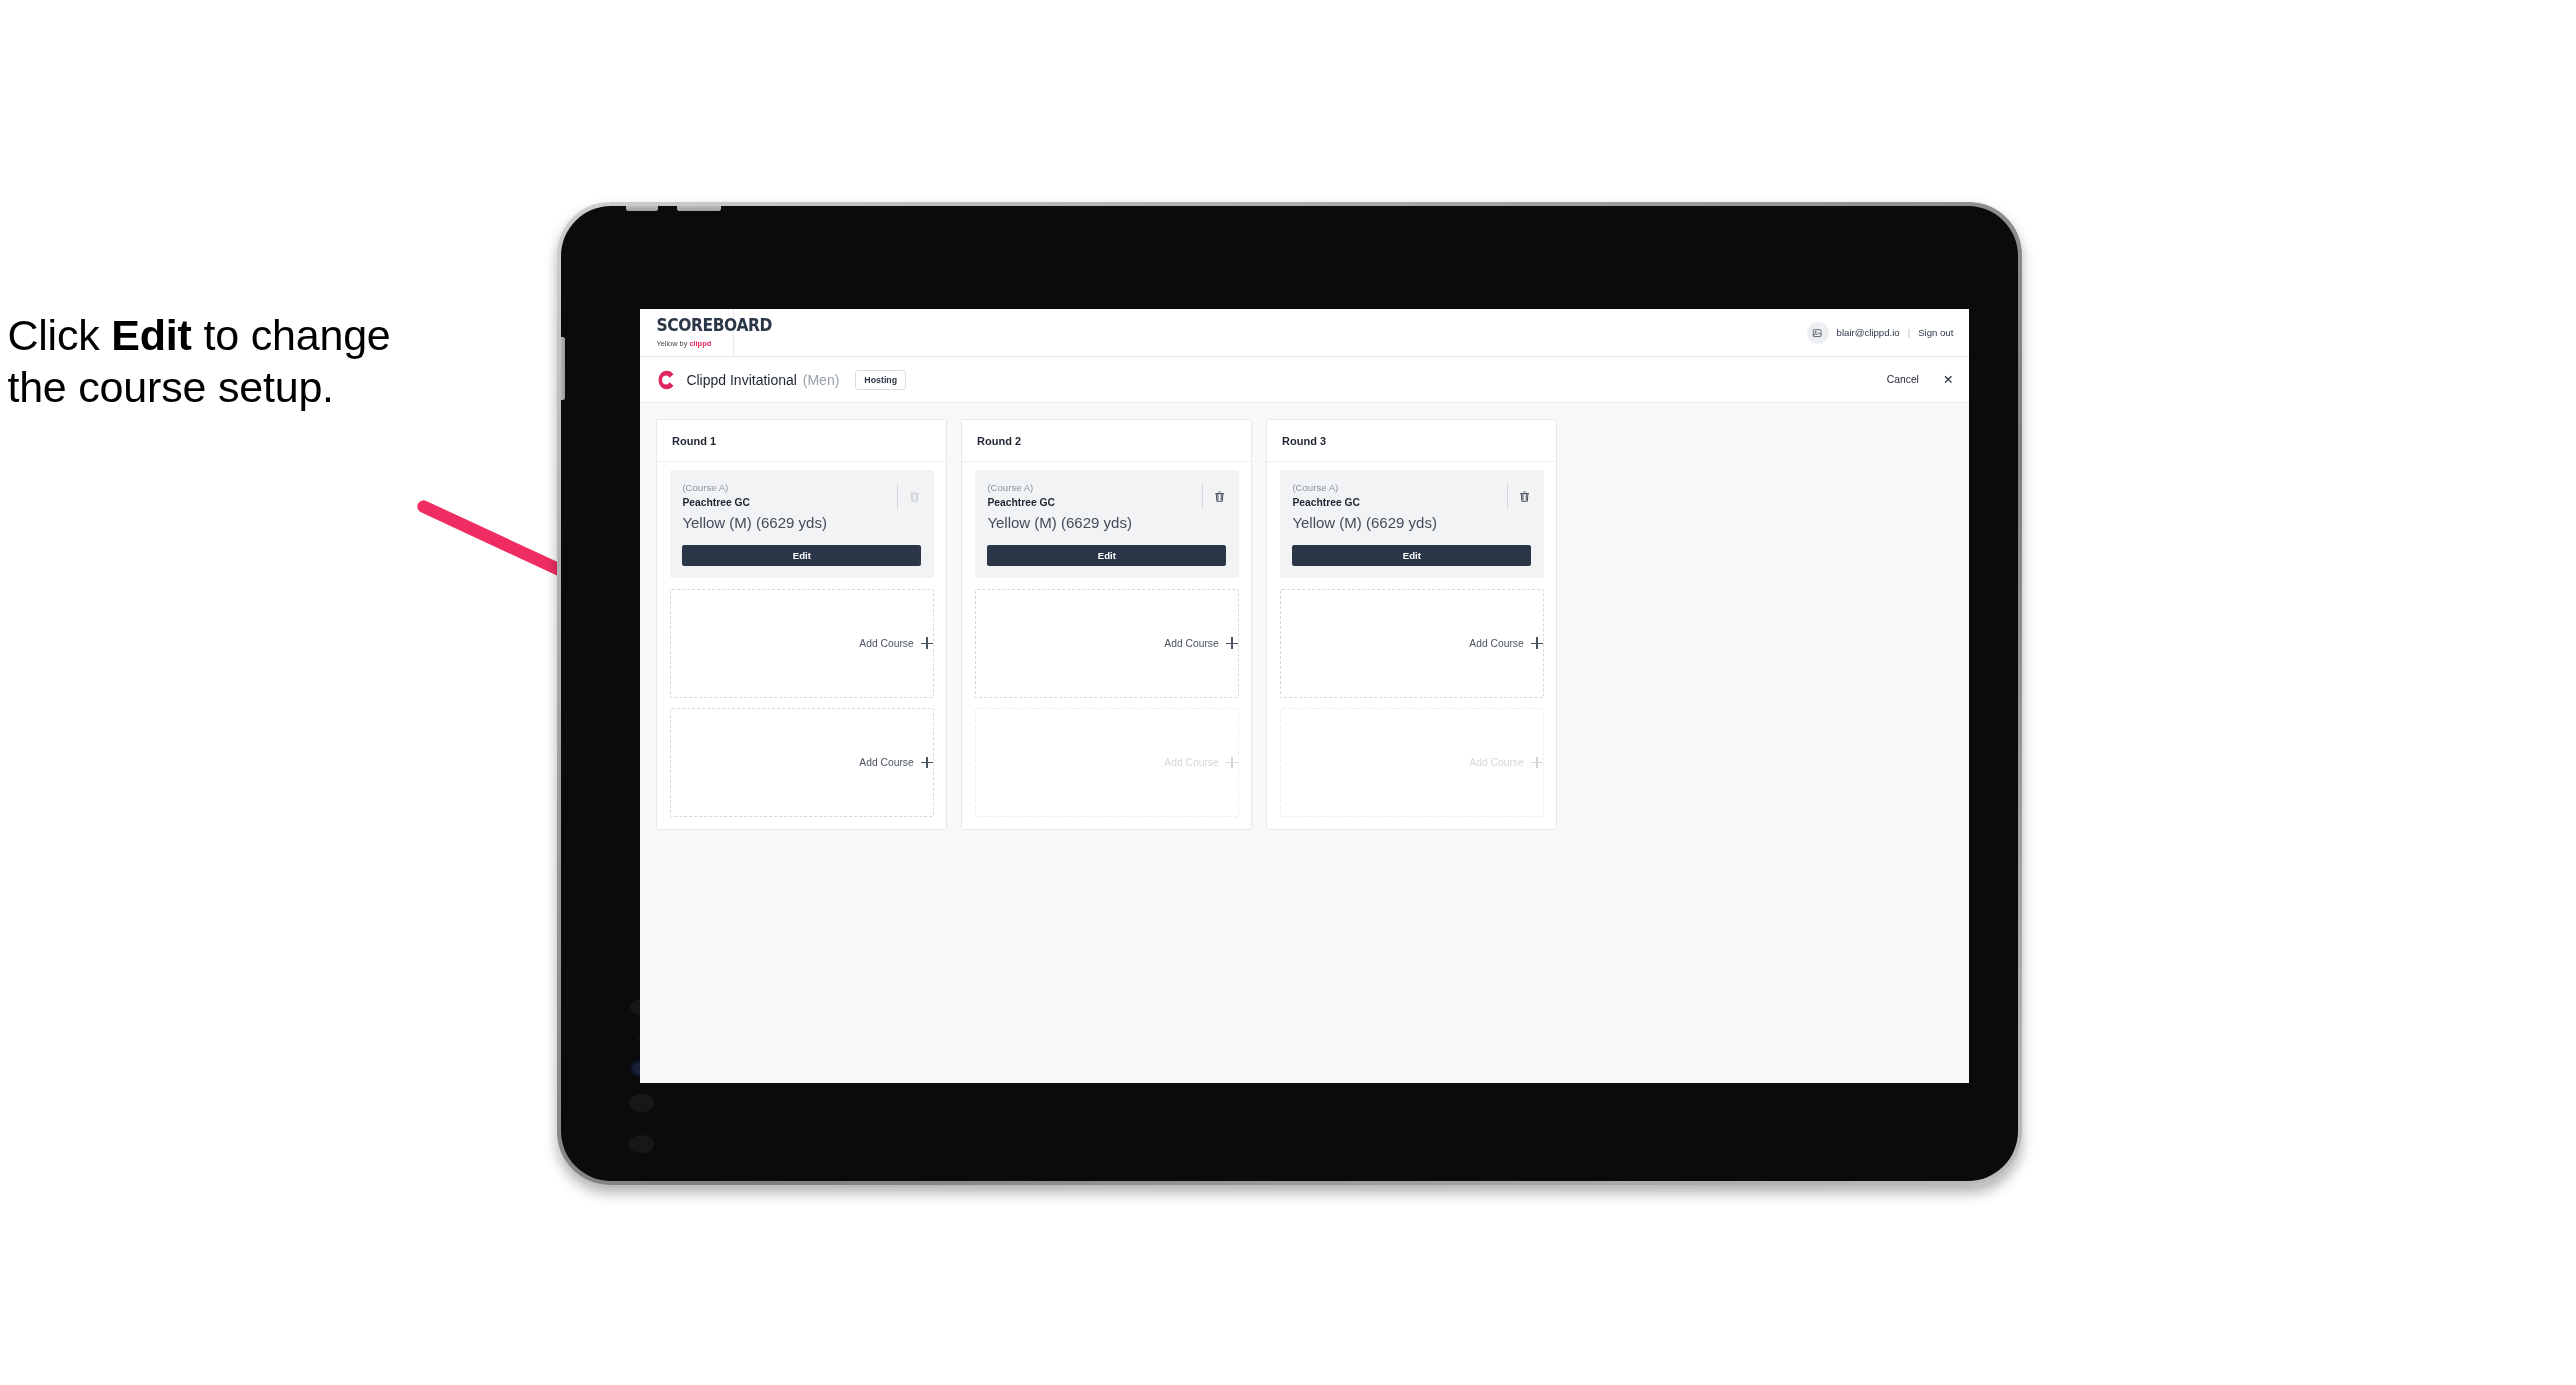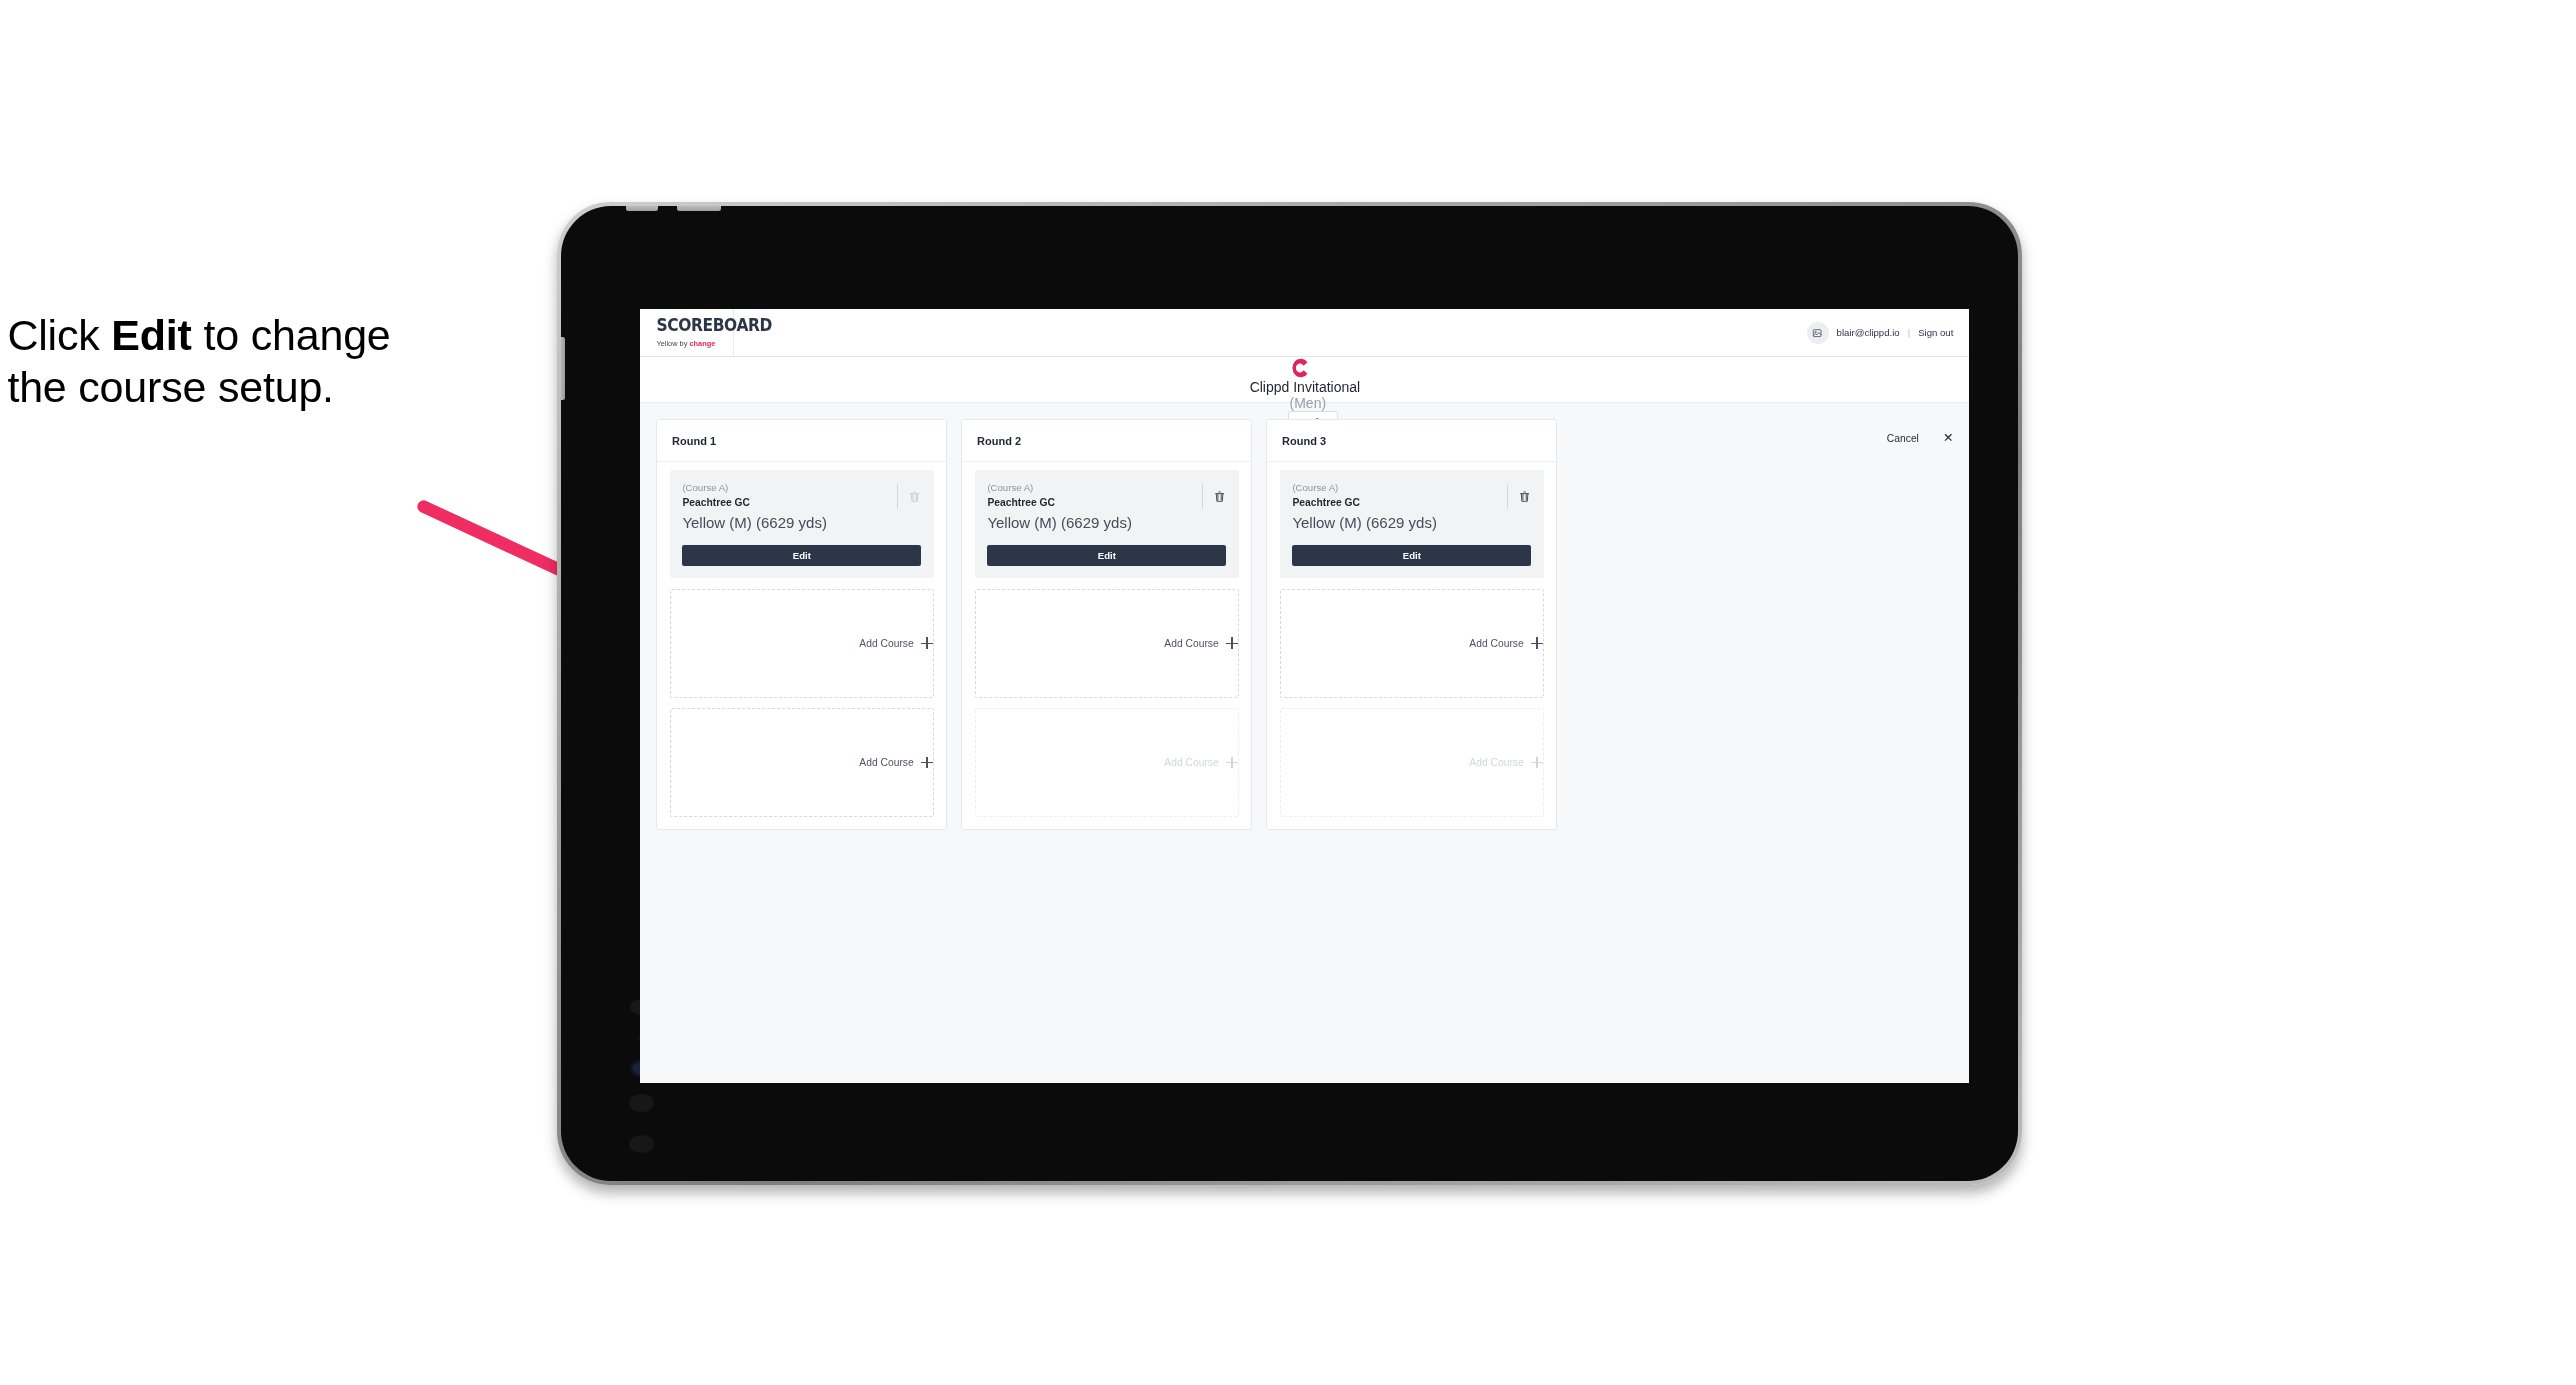--- a/index.html
+++ b/index.html
@@ -142,21 +142,20 @@
   .sep { color: #b6bbc3; }
   .signout { cursor: pointer; }
 
   
   .titlerow {
     height: 46px;
     background: #ffffff;
     display: flex; align-items: center;
     padding: 0 16px;
     border-bottom: 0.7px solid #e9ebee;
-    flex-direction: column;
   }
   .clogo {
     width: 19px; height: 22px;
     margin-right: 11px;
     position: relative;
   }
   .clogo svg { display:block; }
   .tourname {
     font-size: 14px; color: #1f2632; font-weight: 400;
   }
@@ -307,21 +306,21 @@
       <div class="port p2"></div>
       <div class="port p3"></div>
       <div class="port p4"></div>
       <div class="port p5"></div>
 
       <div class="screen">
 
         <div class="topnav">
           <div class="brand">
             <div class="brand-title">SCOREBOARD</div>
-            <div class="brand-sub"><span>Yellow by </span><span class="pink">change</span></div>
+            <div class="brand-sub"><span>Yellow by </span><span class="pink">clippd</span></div>
           </div>
           <div class="nav-right">
             <div class="avatar">
               <svg width="10.3" height="10.3" viewBox="0 0 24 24" fill="none" stroke="#4c5463" stroke-width="2">
                 <rect x="3" y="4" width="18" height="16" rx="2"></rect>
                   <circle cx="8.5" cy="9.5" r="1.6"></circle>
                   <path d="M21 16l-5-5-5 5-3-3-5 5"></path>
               </svg>
             </div>
             <span>blair@clippd.io</span>

